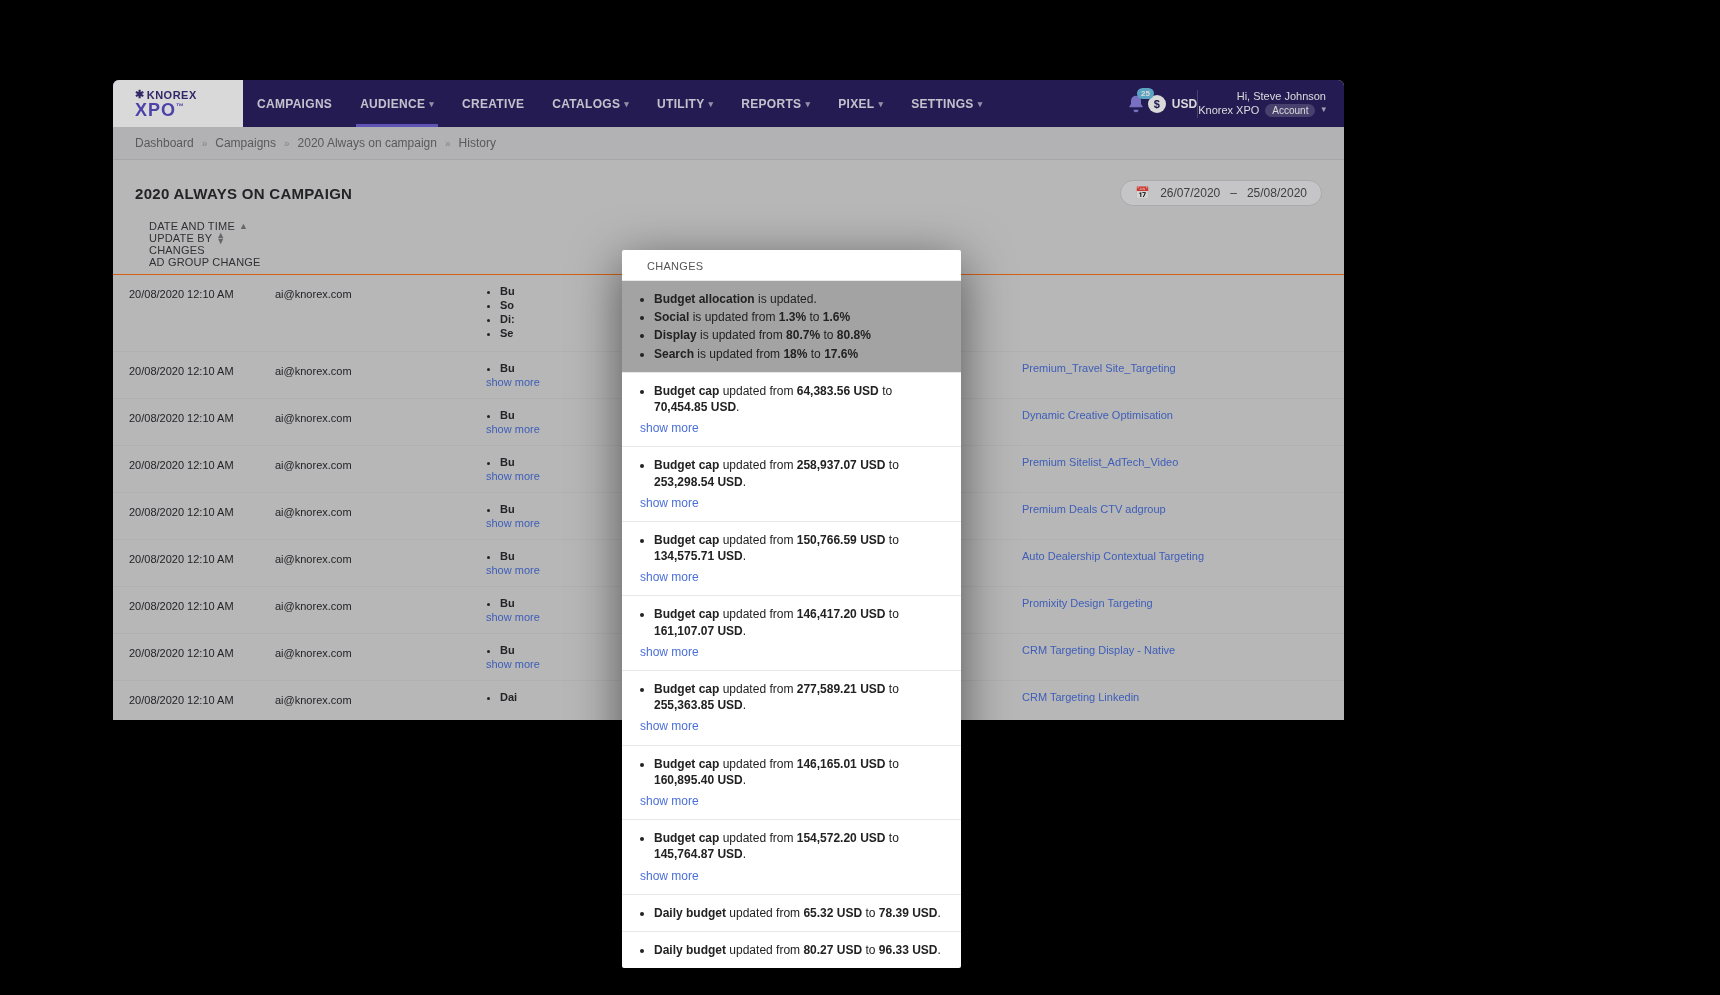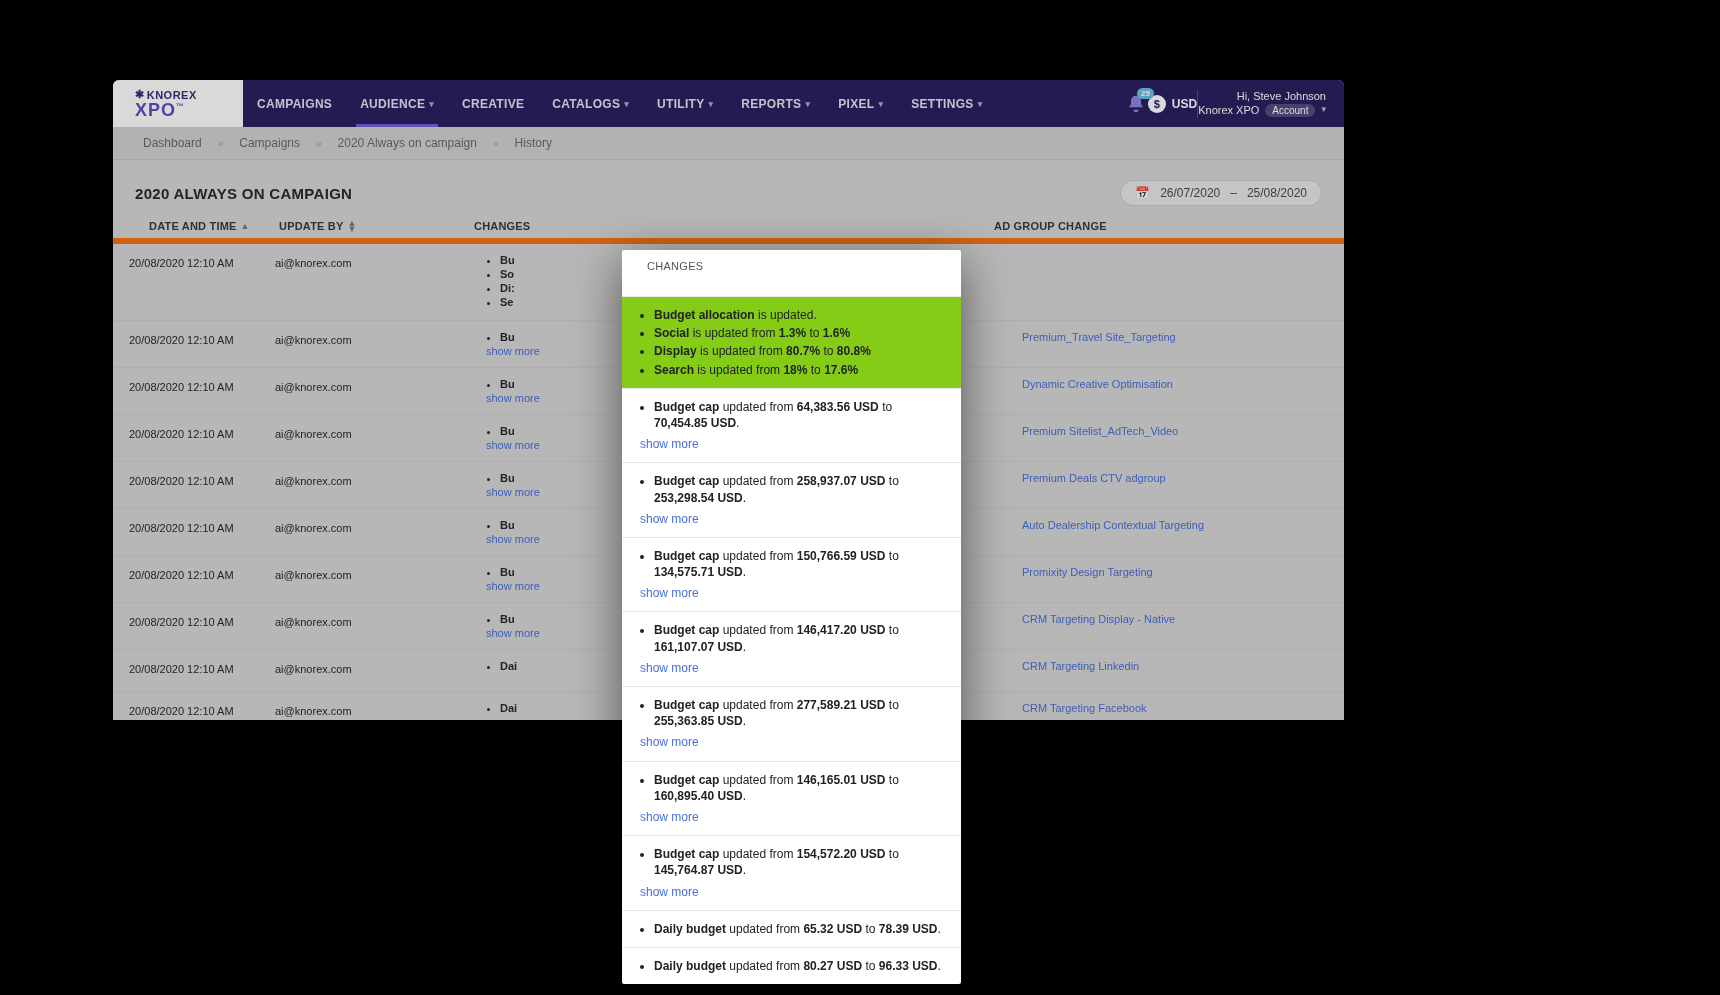--- a/index.html
+++ b/index.html
@@ -24,31 +24,31 @@
   .curr { display:flex; align-items:center; gap:6px; font-weight:600;}
   .curr-ic { width:18px;height:18px;border-radius:50%;background:#fff;color:#2b2062;display:flex;align-items:center;justify-content:center;font-weight:800;font-size:11px;}
   .divider { width:1px; height:28px; background:rgba(255,255,255,.2); }
   .user { display:flex; flex-direction:column; align-items:flex-end; font-size:11px; gap:2px;}
   .user .hi{color:#fff;}
   .user .row2{display:flex;align-items:flex-start;gap:6px;color:#fff;}
   .acct-pill{background:rgba(255,255,255,.2);border-radius:10px;padding:1px 7px;font-size:10px;}
 
   
   .crumbs { height:33px; background:#d2d2d4; display:flex; align-items:center; gap:8px; padding:0 22px; color:#6a6a6f; font-size:12px; border-bottom:1px solid #c4c4c6;}
-  .crumbs span{cursor:pointer;margin-left:8px;}
+  .crumbs span{cursor:pointer;}
   .crumbs .sep{color:#9a9a9d; font-size:10px;}
 
   
   .page-head { display:flex; align-items:center; justify-content:space-between; padding:20px 22px 8px 22px; }
   .page-title { font-size:15px; font-weight:800; color:#2a2a2e; letter-spacing:.3px;}
   .date-range { display:flex; align-items:center; gap:10px; background:#e8e8ea; border:1px solid #c8c8cb; border-radius:18px; padding:5px 14px; font-size:12px; color:#4a4a50;}
   .date-range .cal{color:#3aa8e0;}
 
   
-  .tbl-head { display:flex; padding:6px 22px 6px 36px; font-size:11px; font-weight:700; color:#3a3a3e; border-bottom:6px solid #f97316; letter-spacing:.2px;}
+  .tbl-head { display:flex; padding:6px 22px 6px 36px; font-size:11px; font-weight:400; color:#3a3a3e; border-bottom:1px solid #f97316; letter-spacing:.2px;flex-direction:column;}
   .col-dt{width:130px; display:flex; align-items:center; gap:4px;}
   .col-ub{width:195px; display:flex; align-items:center; gap:4px;}
   .col-ch{width:520px;}
   .col-ag{flex:1;}
   .sort{font-size:9px;display:inline-flex;flex-direction:column;line-height:6px;color:#7a7a7e;}
   .rows { }
   .row { display:flex; align-items:flex-start; padding:10px 22px 10px 16px; font-size:11px; color:#2a2a2e; border-bottom:1px solid #cfcfd1; min-height:42px;gap:16px;}
   .row .col-dt,.row .col-ub{padding-top:3px;}
   .row .col-ch ul{list-style:disc; padding-left:14px;}
   .row .col-ch li{margin-bottom:2px;}
@@ -57,21 +57,21 @@
   .row .col-ag a{color:#4a6fd8; text-decoration:none;text-align:center;}
   .row.tall{min-height:74px;}
 
   
   .popup { position:absolute; top:250px; left:622px; width:339px; background:#fff; box-shadow:0 12px 50px rgba(0,0,0,.55); z-index:20; font-size:12px; color:#222; border-radius:2px;}
   .popup-h { padding:10px 14px 8px 25px; font-size:11px; color:#555; font-weight:400; letter-spacing:.3px;}
   .popup ul{list-style:disc; padding:8px 14px 8px 32px; border-top:1px solid #e8e8ea;}
   .popup li{margin:2px 0; font-size:12px; line-height:1.35;}
   .popup .bold{font-weight:700;}
   .popup .sm{color:#4a6fd8; margin-top:3px; display:inline-block; cursor:pointer;}
-  .popup .grp0{background:#84cc16;margin-top:16px;}
+  .popup .grp0{background:#a3a3a3;}
 </style>
 </head>
 <body>
 
 <div class="app">
 
   <div class="nav">
     <div class="logo">
       <div class="k">
           <span>✱</span>

